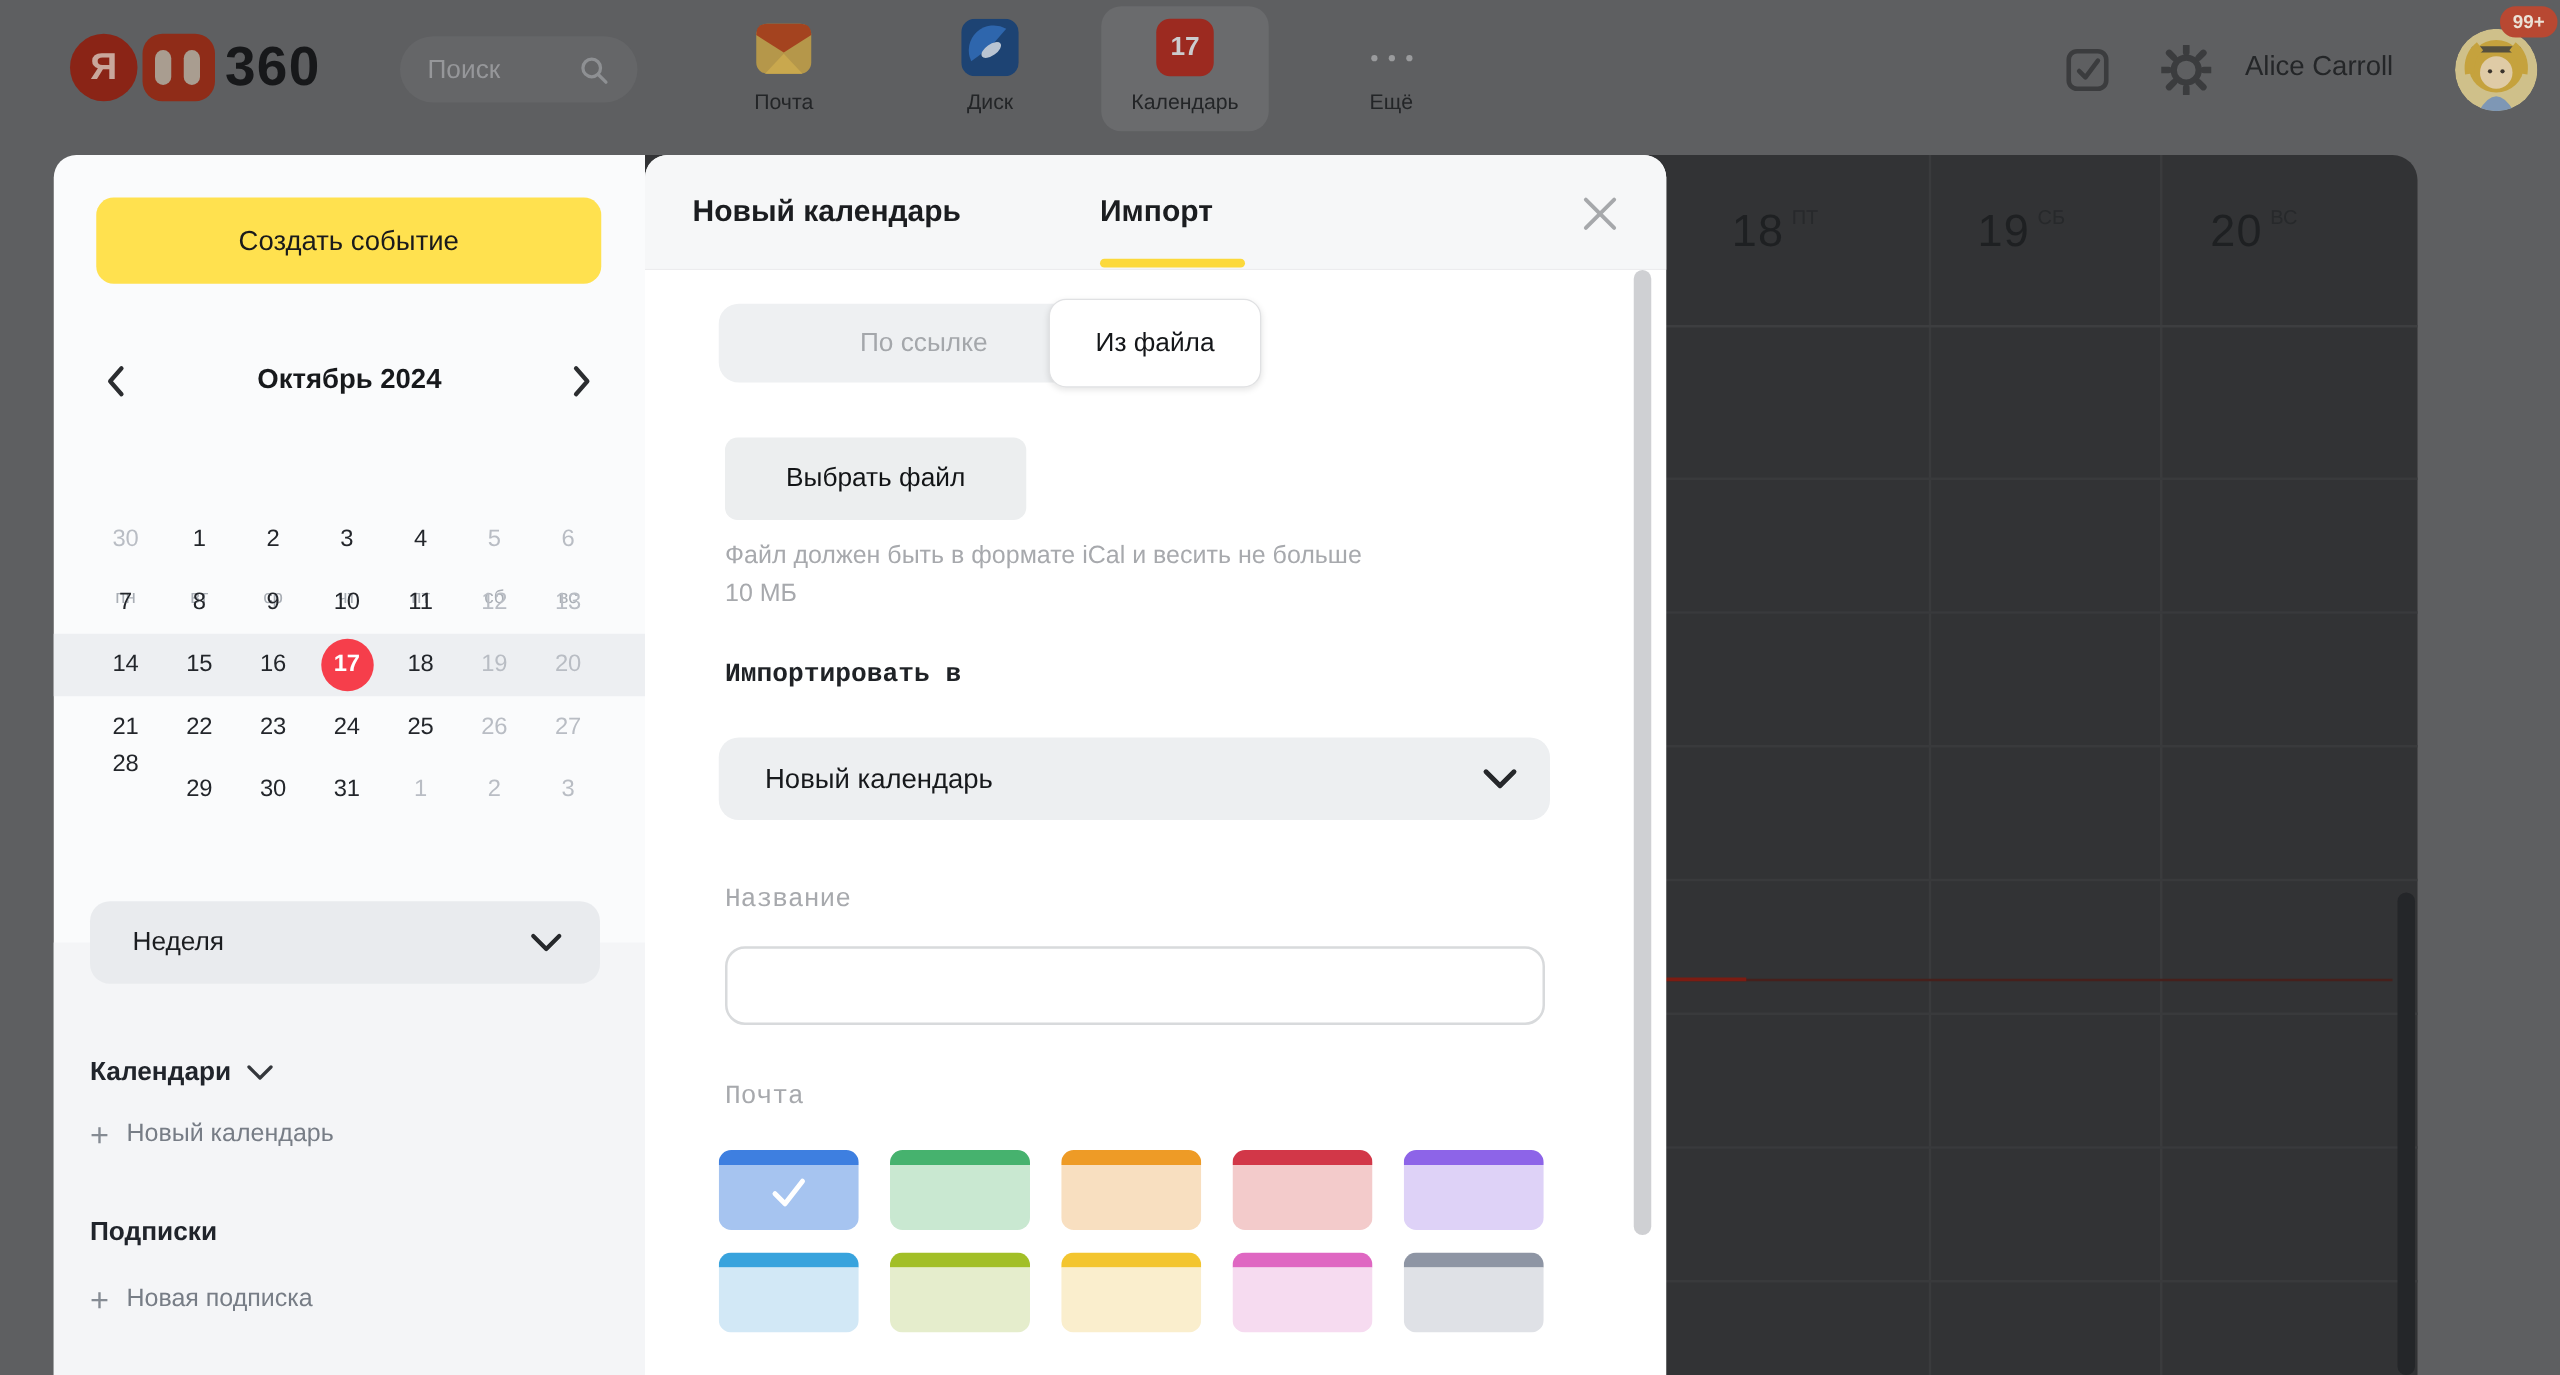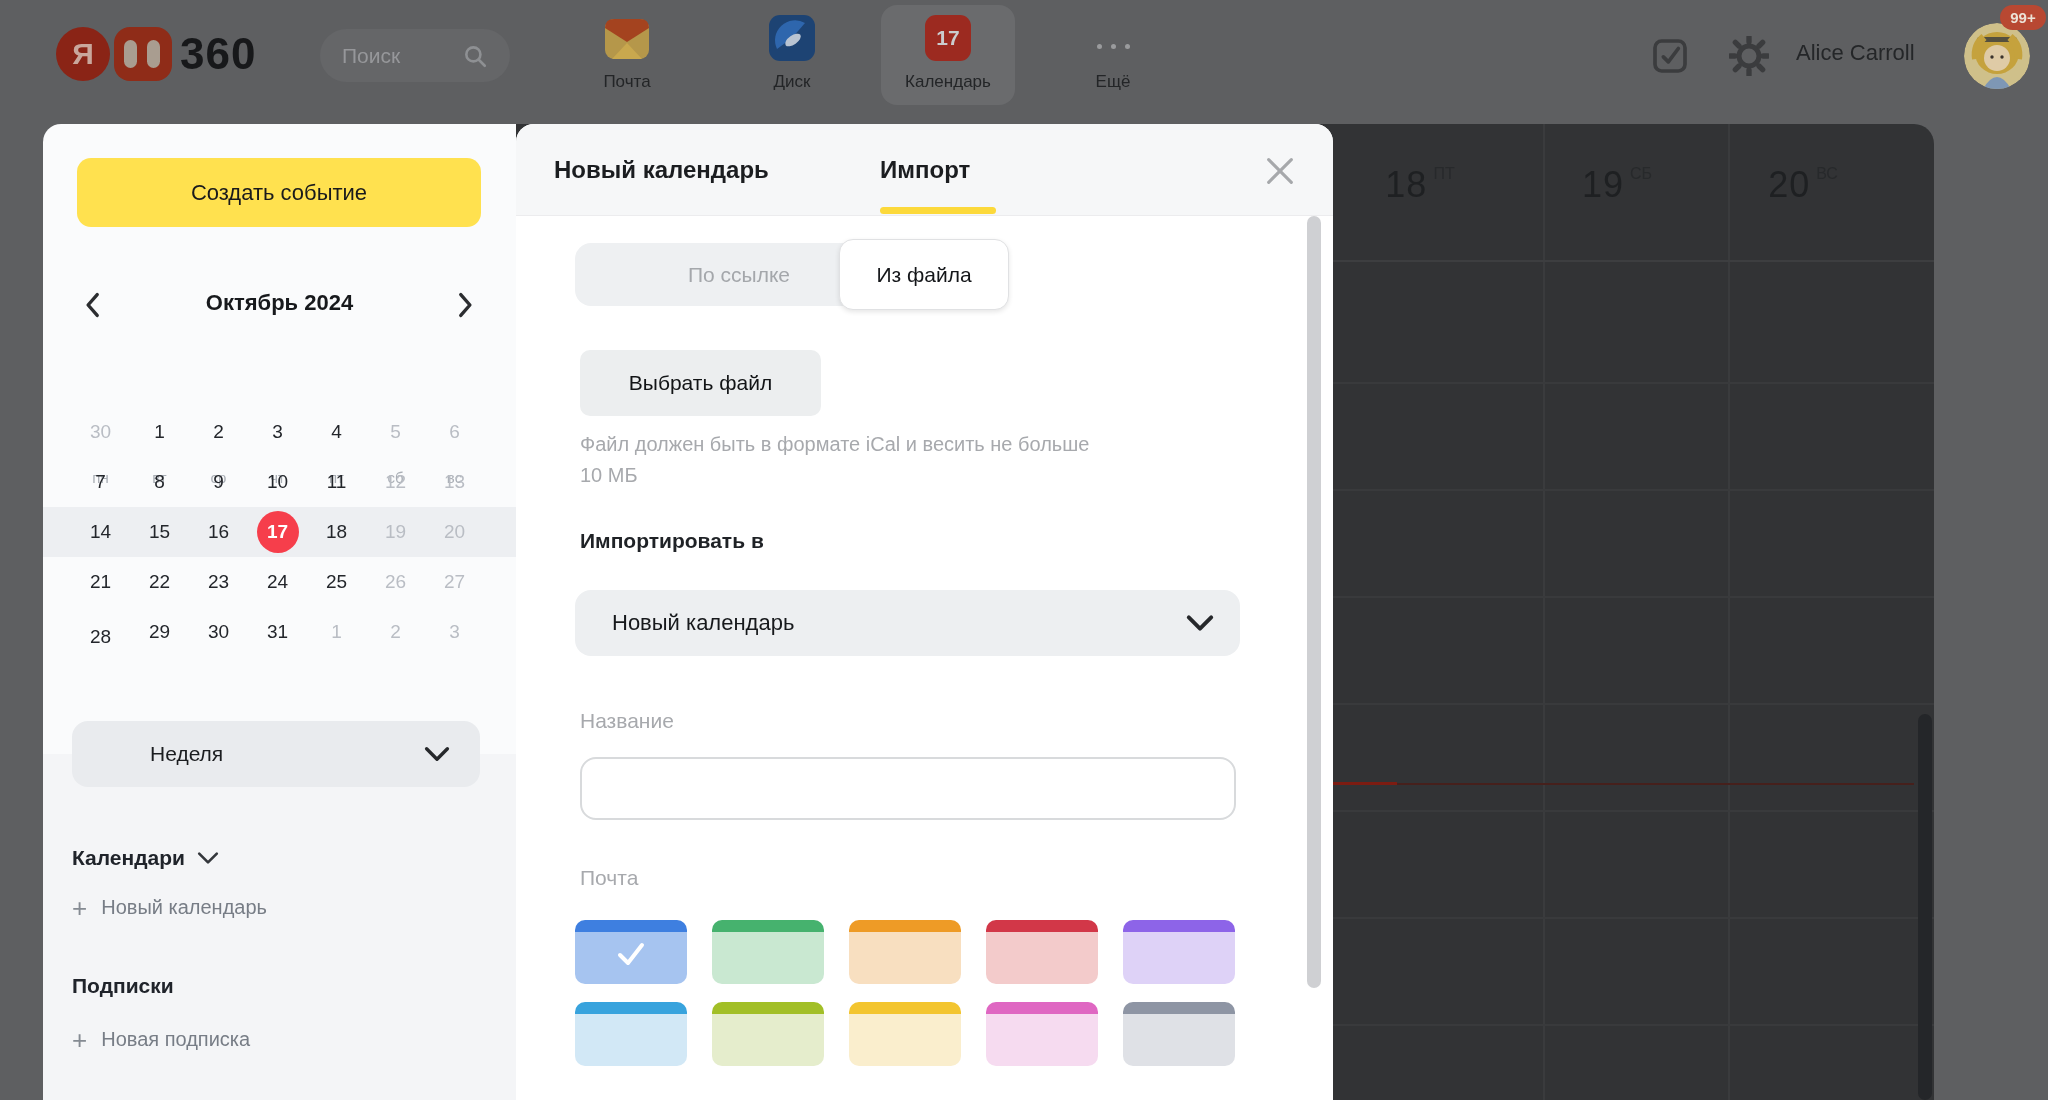--- a/index.html
+++ b/index.html
@@ -53,41 +53,41 @@
   .mc-title{position:absolute;left:60px;right:60px;top:166px;text-align:center;font-size:22px;font-weight:700;color:#17191c;}
   .mc-arrow{position:absolute;top:166px;width:34px;height:30px;display:flex;align-items:center;justify-content:center;}
   .mc-wd{position:absolute;width:59px;text-align:center;top:345px;font-size:15px;color:#a9aeb5;}
   .mc-hl{position:absolute;left:0;width:473px;height:50px;background:#edeff2;}
   .mc-day{position:absolute;width:59px;height:50px;line-height:50px;text-align:center;font-size:19px;color:#23262b;cursor:pointer;}
   .mc-day.muted{color:#b9bdc4;}
   .mc-today{position:absolute;width:42px;height:42px;border-radius:50%;background:#f63e4b;color:#fff;
             line-height:42px;text-align:center;font-size:19px;font-weight:700;cursor:pointer;}
   .view-pill{position:absolute;left:29px;top:597px;width:408px;height:66px;background:#e9ebee;border-radius:16px;
              display:flex;align-items:center;justify-content:space-between;padding:0 30px 0 34px;box-sizing:border-box;cursor:pointer;}
-  .view-pill span{font-size:21px;color:#1b1d20;margin-left:44px;}
+  .view-pill span{font-size:21px;color:#1b1d20;}
   .sb-head{position:absolute;left:29px;font-size:21px;font-weight:600;color:#20242b;display:flex;align-items:center;gap:12px;cursor:pointer;}
   .sb-add{position:absolute;left:29px;font-size:20px;color:#777d86;display:flex;align-items:center;gap:14px;cursor:pointer;}
   .sb-add .plus{font-size:26px;color:#858b93;line-height:20px;}
 
   
   .modal{left:516px;top:124px;width:817px;height:976px;background:#ffffff;border-radius:18px 18px 0 0;}
   .modal-head{position:absolute;left:0;top:0;right:0;height:91px;background:#f6f7f8;border-radius:18px 18px 0 0;border-bottom:1px solid #ececee;}
   .tab{position:absolute;top:0;height:91px;display:flex;align-items:center;font-size:24px;font-weight:600;color:#1b1d20;cursor:pointer;}
   .tab-underline{position:absolute;top:83px;height:7px;border-radius:4px;}
   .close-x{position:absolute;left:747px;top:30px;width:34px;height:34px;cursor:pointer;}
   .seg{position:absolute;left:59px;top:119px;width:378px;height:63px;background:#eef0f2;border-radius:16px;}
   .seg-opt1{position:absolute;left:0;top:0;width:264px;height:63px;line-height:63px;text-align:center;
             font-size:21px;color:#a4a7ab;cursor:pointer;padding-left:32px;}
   .seg-opt2{position:absolute;left:264px;top:-4px;width:170px;height:71px;line-height:69px;text-align:center;background:#fff;
             border:1px solid #e0e1e3;border-radius:14px;box-shadow:0 2px 5px rgba(0,0,0,.10);
             font-size:21px;font-weight:500;color:#141619;box-sizing:border-box;cursor:pointer;}
   .choose-btn{position:absolute;left:64px;top:226px;width:241px;height:66px;background:#eceeef;border:none;border-radius:10px;
               font-family:inherit;font-size:21px;color:#121416;cursor:pointer;}
   .hint{position:absolute;left:64px;top:305px;width:540px;font-size:20px;line-height:31px;color:#a7a9ad;}
-  .fld-label{position:absolute;left:64px;font-size:21px;color:#a7a9ad;}
+  .fld-label{position:absolute;left:64px;font-size:21px;color:#a7a9ad;font-family:Liberation Mono, monospace;}
   .fld-label.strong{color:#1f2226;font-weight:600;}
   .dropdown{position:absolute;left:59px;top:466px;width:665px;height:66px;background:#edeff1;border-radius:16px;
             display:flex;align-items:center;justify-content:space-between;padding:0 26px 0 37px;box-sizing:border-box;cursor:pointer;}
   .dropdown span{font-size:22px;color:#17191c;}
   .name-input{position:absolute;left:64px;top:633px;width:656px;height:63px;border:2px solid #d8dadc;border-radius:16px;
               box-sizing:border-box;font-family:inherit;font-size:21px;padding:0 20px;color:#17191c;background:#fff;}
   .swatch{position:absolute;width:112px;height:64px;border-radius:10px;overflow:hidden;cursor:pointer;}
   .swatch .stripe{position:absolute;left:0;right:0;top:0;height:12px;}
   .swatch .body{position:absolute;left:0;right:0;top:12px;bottom:0;}
   .swatch svg{position:absolute;left:50%;top:54%;transform:translate(-50%,-50%);}
@@ -260,21 +260,21 @@
         <div class="mc-day" style="left: 264px; top: 383px;">18</div>
         <div class="mc-day muted" style="left: 323px; top: 383px;">19</div>
         <div class="mc-day muted" style="left: 382px; top: 383px;">20</div>
         <div class="mc-day" style="left: 28px; top: 433px;">21</div>
         <div class="mc-day" style="left: 87px; top: 433px;">22</div>
         <div class="mc-day" style="left: 146px; top: 433px;">23</div>
         <div class="mc-day" style="left: 205px; top: 433px;">24</div>
         <div class="mc-day" style="left: 264px; top: 433px;">25</div>
         <div class="mc-day muted" style="left: 323px; top: 433px;">26</div>
         <div class="mc-day muted" style="left: 382px; top: 433px;">27</div>
-        <div class="mc-day" style="left: 28px; top: 488px;">28</div>
+        <div class="mc-day" style="left: 28px; top: 463px;">28</div>
         <div class="mc-day" style="left: 87px; top: 483px;">29</div>
         <div class="mc-day" style="left: 146px; top: 483px;">30</div>
         <div class="mc-day" style="left: 205px; top: 483px;">31</div>
         <div class="mc-day muted" style="left: 264px; top: 483px;">1</div>
         <div class="mc-day muted" style="left: 323px; top: 483px;">2</div>
         <div class="mc-day muted" style="left: 382px; top: 483px;">3</div>
       </div>
 
     <div class="view-pill">
       <span>Неделя</span>

